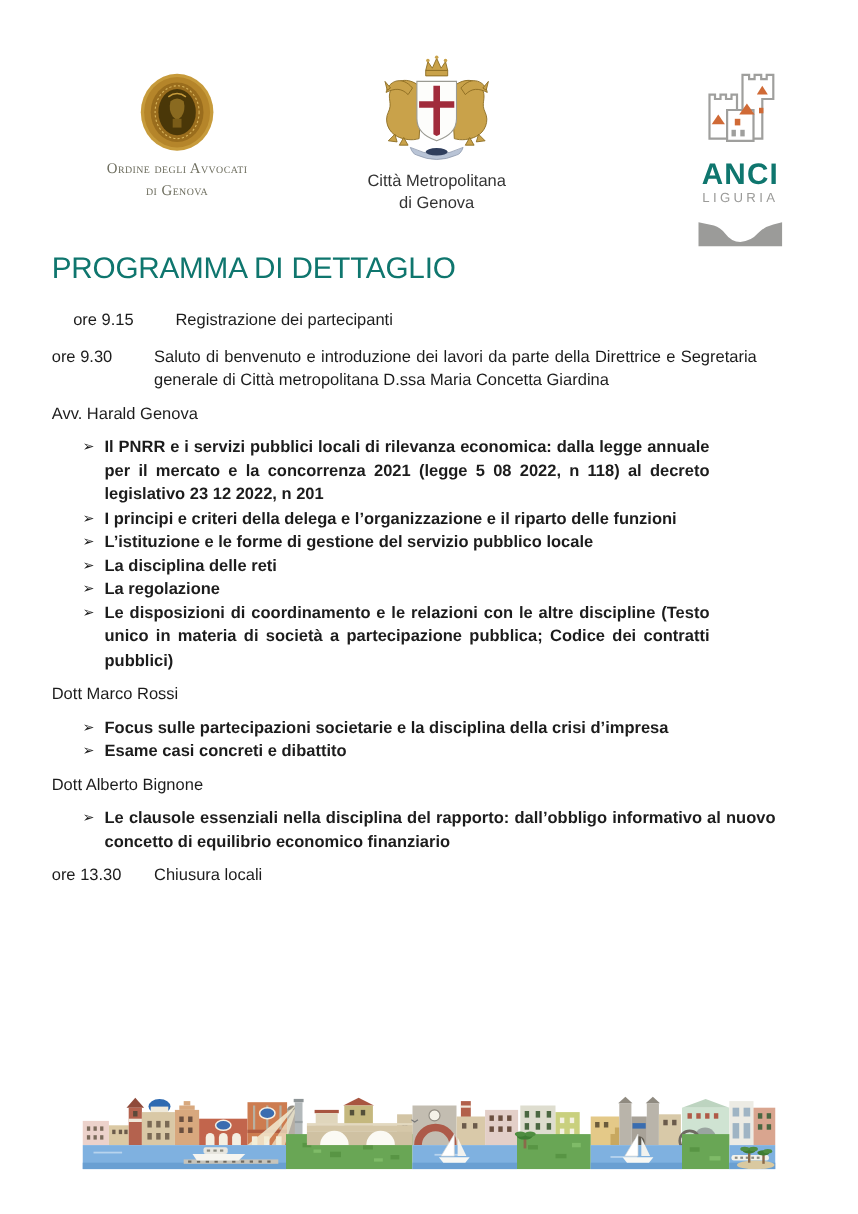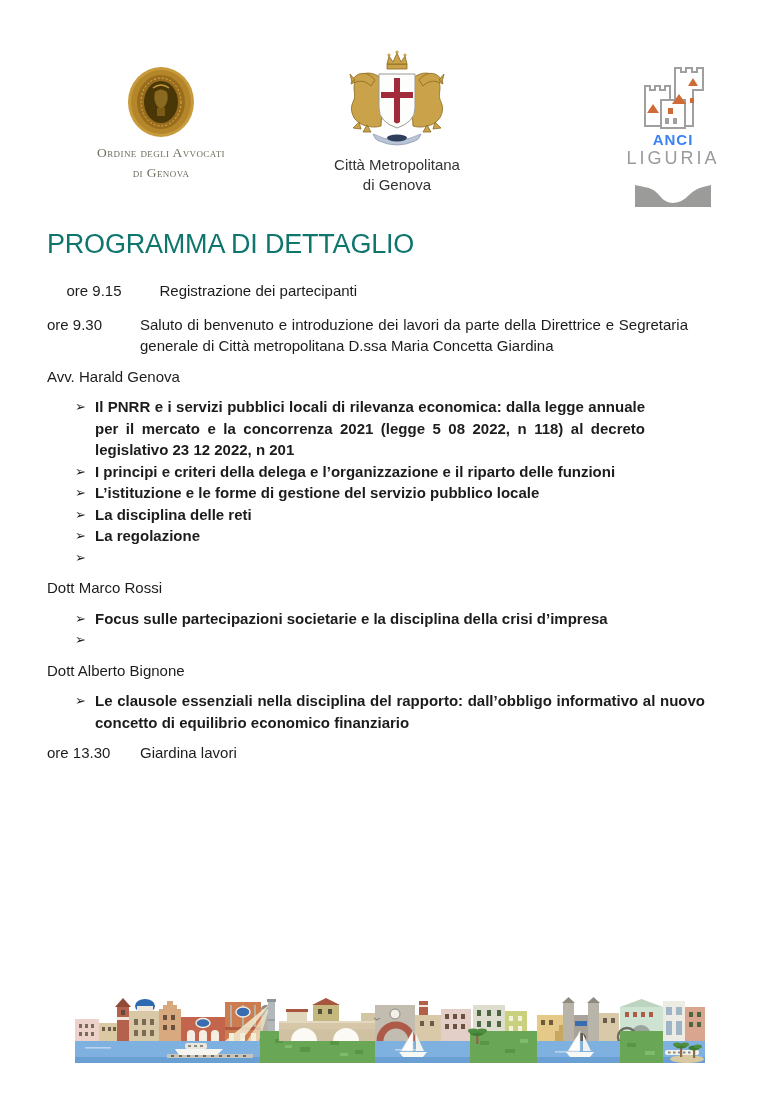--- a/index.html
+++ b/index.html
@@ -8,22 +8,22 @@
 
   
   .logo{position:absolute;text-align:center;}
   .logo-ordine{left:81px;top:66px;width:160px;}
   .logo-cmge{left:322px;top:50px;width:150px;}
   .logo-anci{left:623px;top:64px;width:100px;}
   .logo svg{display:block;margin:0 auto;}
   .ordine-caption{margin-top:5px;font-family:"Liberation Serif", serif;font-variant:small-caps;
                   color:#6e6e5f;font-size:13.5px;line-height:1.45;letter-spacing:0.4px;}
   .cmge-caption{margin-top:3px;color:#333333;font-size:15px;line-height:1.3;}
-  .anci-word{font-weight:bold;font-size:15px;letter-spacing:1px;color:#3b82f6;line-height:1;margin-top:2px;}
-  .anci-region{font-size:18px;letter-spacing:3px;color:#9b9b99;line-height:1.2;margin:1px 0 13px;}
+  .anci-word{font-weight:bold;font-size:27px;letter-spacing:1px;color:#0f766e;line-height:1;margin-top:15px;}
+  .anci-region{font-size:12px;letter-spacing:3px;color:#9b9b99;line-height:1.2;margin:1px 0 13px;}
 
   
   .doc-title{position:absolute;left:47px;top:229px;font-size:27px;letter-spacing:-0.2px;
              color:#0f766e;font-weight:400;}
 
   
   .content{position:absolute;left:47px;top:280px;width:680px;font-size:15px;line-height:21.5px;}
   .sched-row{display:flex;margin-bottom:9px;}
   .sched-row.first{margin-bottom:12px;justify-content:center;}
   .sched-time{width:93px;flex:none;}
@@ -151,45 +151,47 @@
       <div class="bullet">
         <span class="bullet-marker">➢</span>
         <span class="bullet-text">La disciplina delle reti</span>
       </div>
       <div class="bullet">
         <span class="bullet-marker">➢</span>
         <span class="bullet-text">La regolazione</span>
       </div>
       <div class="bullet">
         <span class="bullet-marker">➢</span>
+        <span class="bullet-text">Le disposizioni di coordinamento e le relazioni con le altre discipline (Testo unico in materia di società a partecipazione pubblica; Codice dei contratti pubblici)</span>
       </div>
     </div>
 
     <div class="speaker">Dott Marco Rossi</div>
     <div class="bullets">
       <div class="bullet">
         <span class="bullet-marker">➢</span>
         <span class="bullet-text">Focus sulle partecipazioni societarie e la disciplina della crisi d’impresa</span>
       </div>
       <div class="bullet">
         <span class="bullet-marker">➢</span>
+        <span class="bullet-text">Esame casi concreti e dibattito</span>
       </div>
     </div>
 
     <div class="speaker">Dott Alberto Bignone</div>
     <div class="bullets">
       <div class="bullet">
         <span class="bullet-marker">➢</span>
         <span class="bullet-text wide">Le clausole essenziali nella disciplina del rapporto: dall’obbligo informativo al nuovo concetto di equilibrio economico finanziario</span>
       </div>
     </div>
 
     <div class="sched-row">
       <span class="sched-time">ore 13.30</span>
-      <span class="sched-desc">Giardina lavori</span>
+      <span class="sched-desc">Chiusura locali</span>
     </div>
   </div>
 
   <svg class="skyline" viewBox="0 0 630 68">
 
     <rect x="0" y="24" width="24" height="22" fill="#ecd2cb"></rect>
     <rect x="4" y="29" width="3" height="4" fill="#7a6a5a"></rect>
       <rect x="10" y="29" width="3" height="4" fill="#7a6a5a"></rect>
       <rect x="16" y="29" width="3" height="4" fill="#7a6a5a"></rect>
     <rect x="4" y="37" width="3" height="4" fill="#7a6a5a"></rect>

